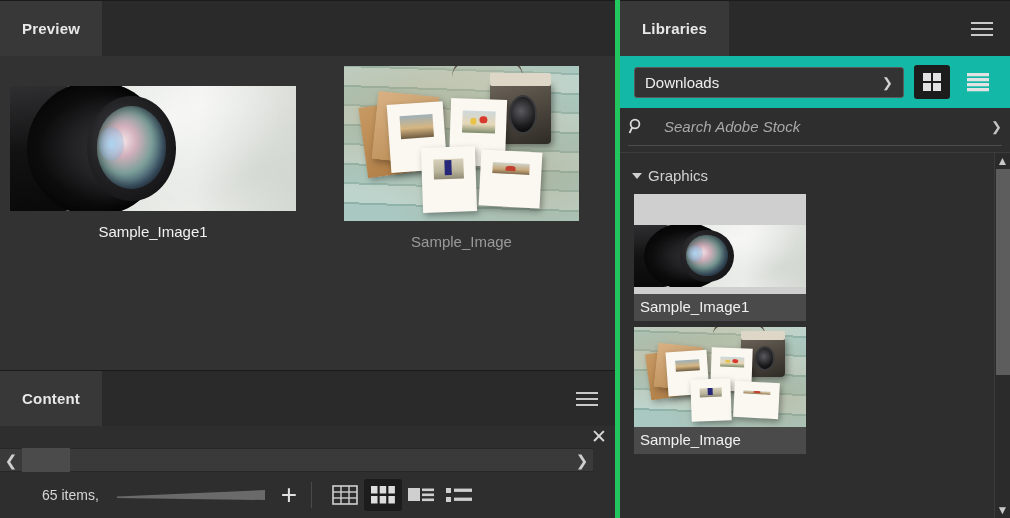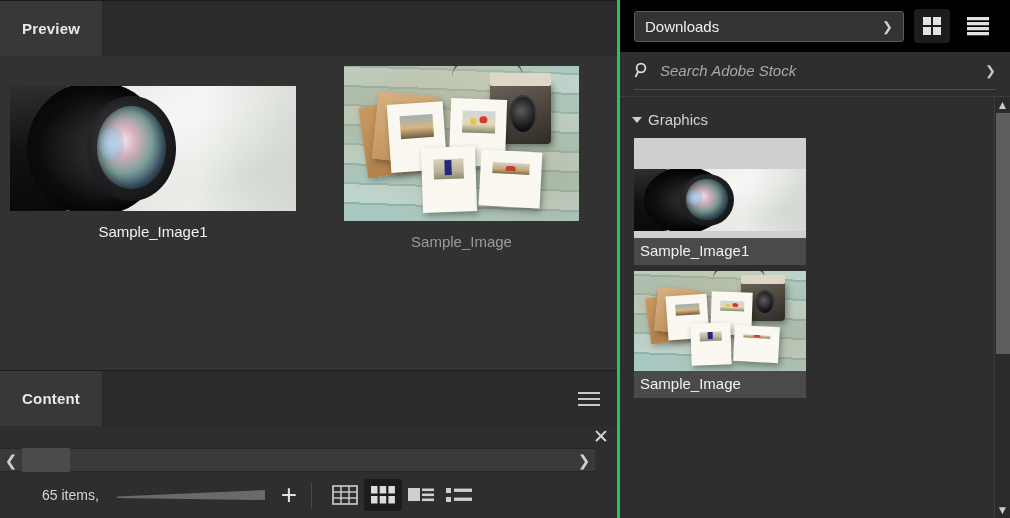--- a/index.html
+++ b/index.html
@@ -50,21 +50,21 @@
     background: #c9c9c9;
   }
 
   
   .left-col {
     width: 620px;
     height: 518px;
     display: flex;
     flex-direction: column;
     background: #323232;
-    border-right: 3px solid #22c55e;
+    border-right: 5px solid #22c55e;
   }
 
   .preview-body {
     flex: 1;
     background: #323232;
     position: relative;
     overflow: hidden;
   }
 
   .thumb-item { position: absolute; text-align: center; }
@@ -261,21 +261,21 @@
   .right-col {
     width: 390px; height: 518px;
     background: #2e2e2e;
     display: flex; flex-direction: column;
   }
   .lib-toolbar {
     height: 52px;
     display: flex; align-items: center;
     padding: 0 14px;
     gap: 10px;
-    background: #000000;
+    background: #14b8a6;
   }
   .lib-select {
     flex: 1;
     height: 31px;
     border: 1px solid #5a5a5a;
     border-radius: 3px;
     background: #333;
     display: flex; align-items: center;
     padding: 0 10px;
     color: #efefef;
@@ -284,23 +284,23 @@
   .lib-select .chev-d { margin-left:auto; color:#d0d0d0; font-size: 13px;}
   .sq-btn {
     width: 36px; height: 34px;
     display:flex; align-items:center; justify-content:center;
     border-radius: 3px;
   }
   .sq-btn.active { background: #1c1c1c; }
 
   .lib-search {
     height: 38px;
-    margin: 0 14px;
+    margin: 0 8px;
     display: flex; align-items: center;
-    gap: 9px;
+    gap: 19px;
     border-bottom: 1px solid #4c4c4c;
     color: #a3a3a3;
   }
   .lib-search .ph {
     font-style: italic; font-size: 15px; color: #a8a8a8; flex:1;
   }
 
   .lib-body {
     flex: 1;
     display: flex;
@@ -490,20 +490,31 @@
             <rect x="8" y="2.6" width="18" height="3.3" fill="#cfcfcf"></rect>
             <rect x="8" y="11.6" width="18" height="3.3" fill="#cfcfcf"></rect>
           </svg>
         </div>
       </div>
     </div>
   </div>
 
   <div class="right-col">
 
+    <div class="panel-header">
+      <div class="tab">
+        <span>Libraries</span>
+      </div>
+      <div class="hdr-spacer"></div>
+      <div class="hamburger">
+        <i></i>
+          <i></i>
+          <i></i>
+      </div>
+    </div>
 
     <div class="lib-toolbar">
       <div class="lib-select">
         <span>Downloads</span>
         <span class="chev-d">❯</span>
       </div>
 
       <div class="sq-btn active">
         <svg width="20" height="20" viewBox="0 0 20 20">
           <rect x="1" y="1" width="8" height="8" fill="#e2e2e2"></rect>

